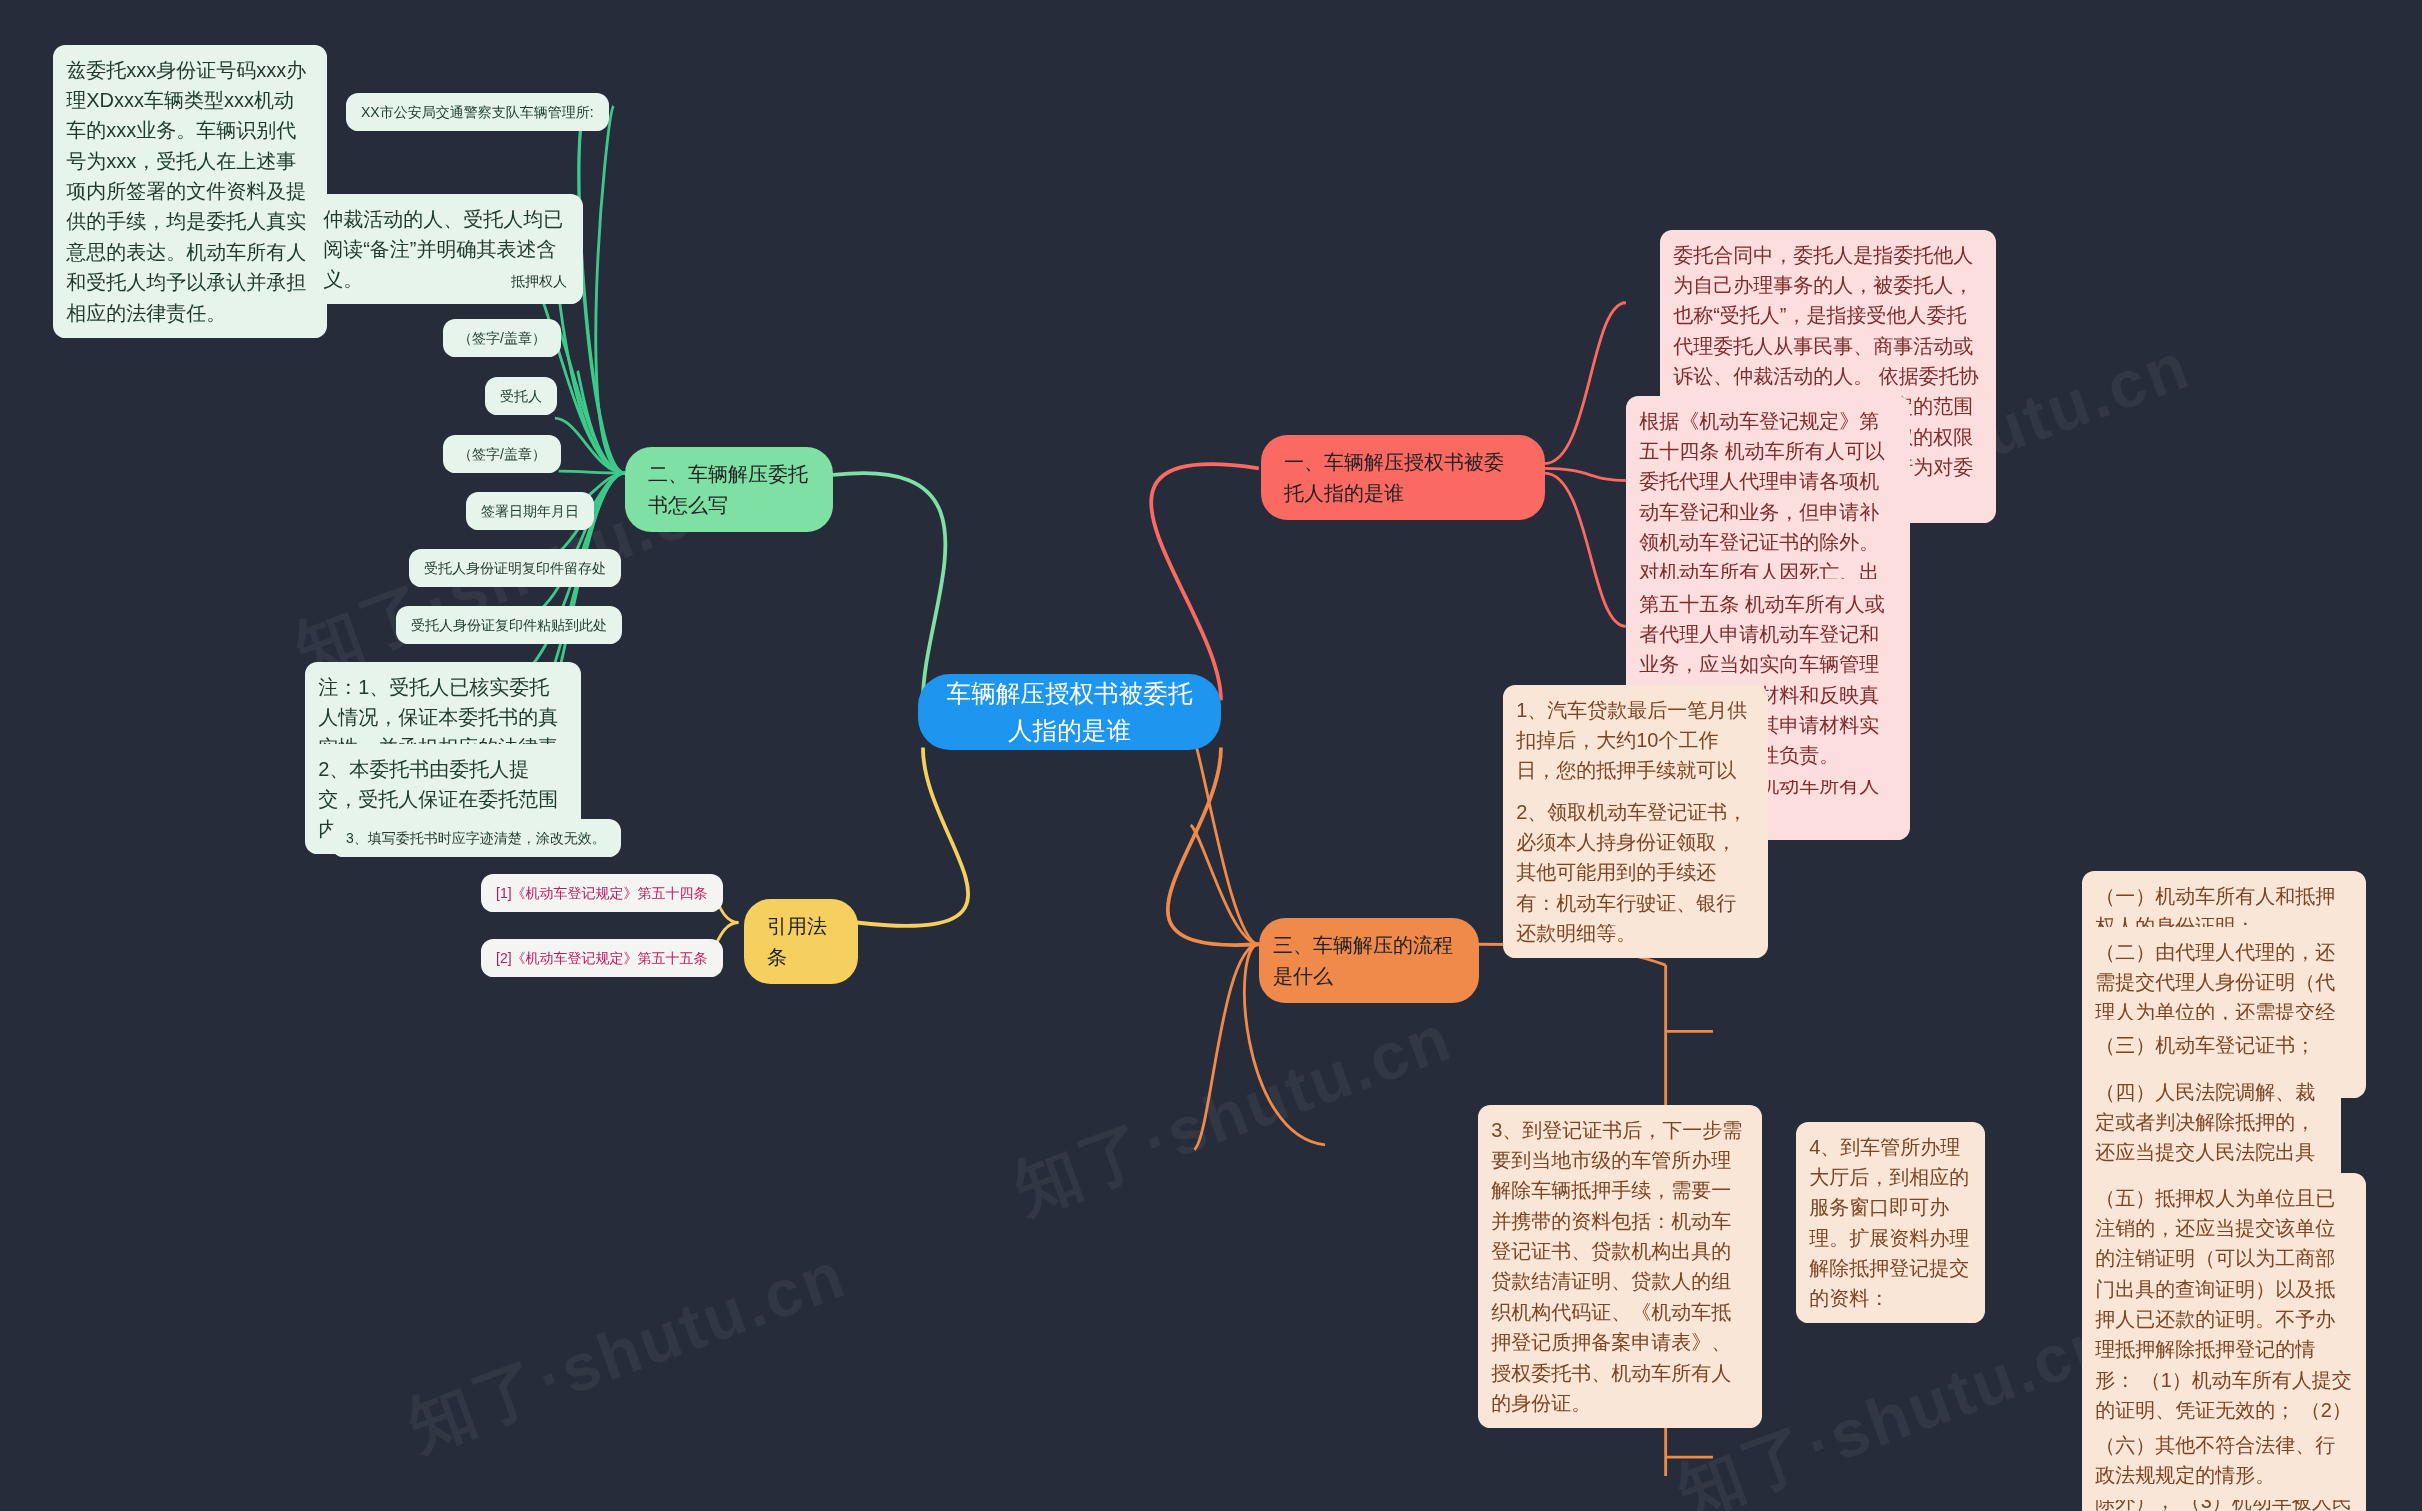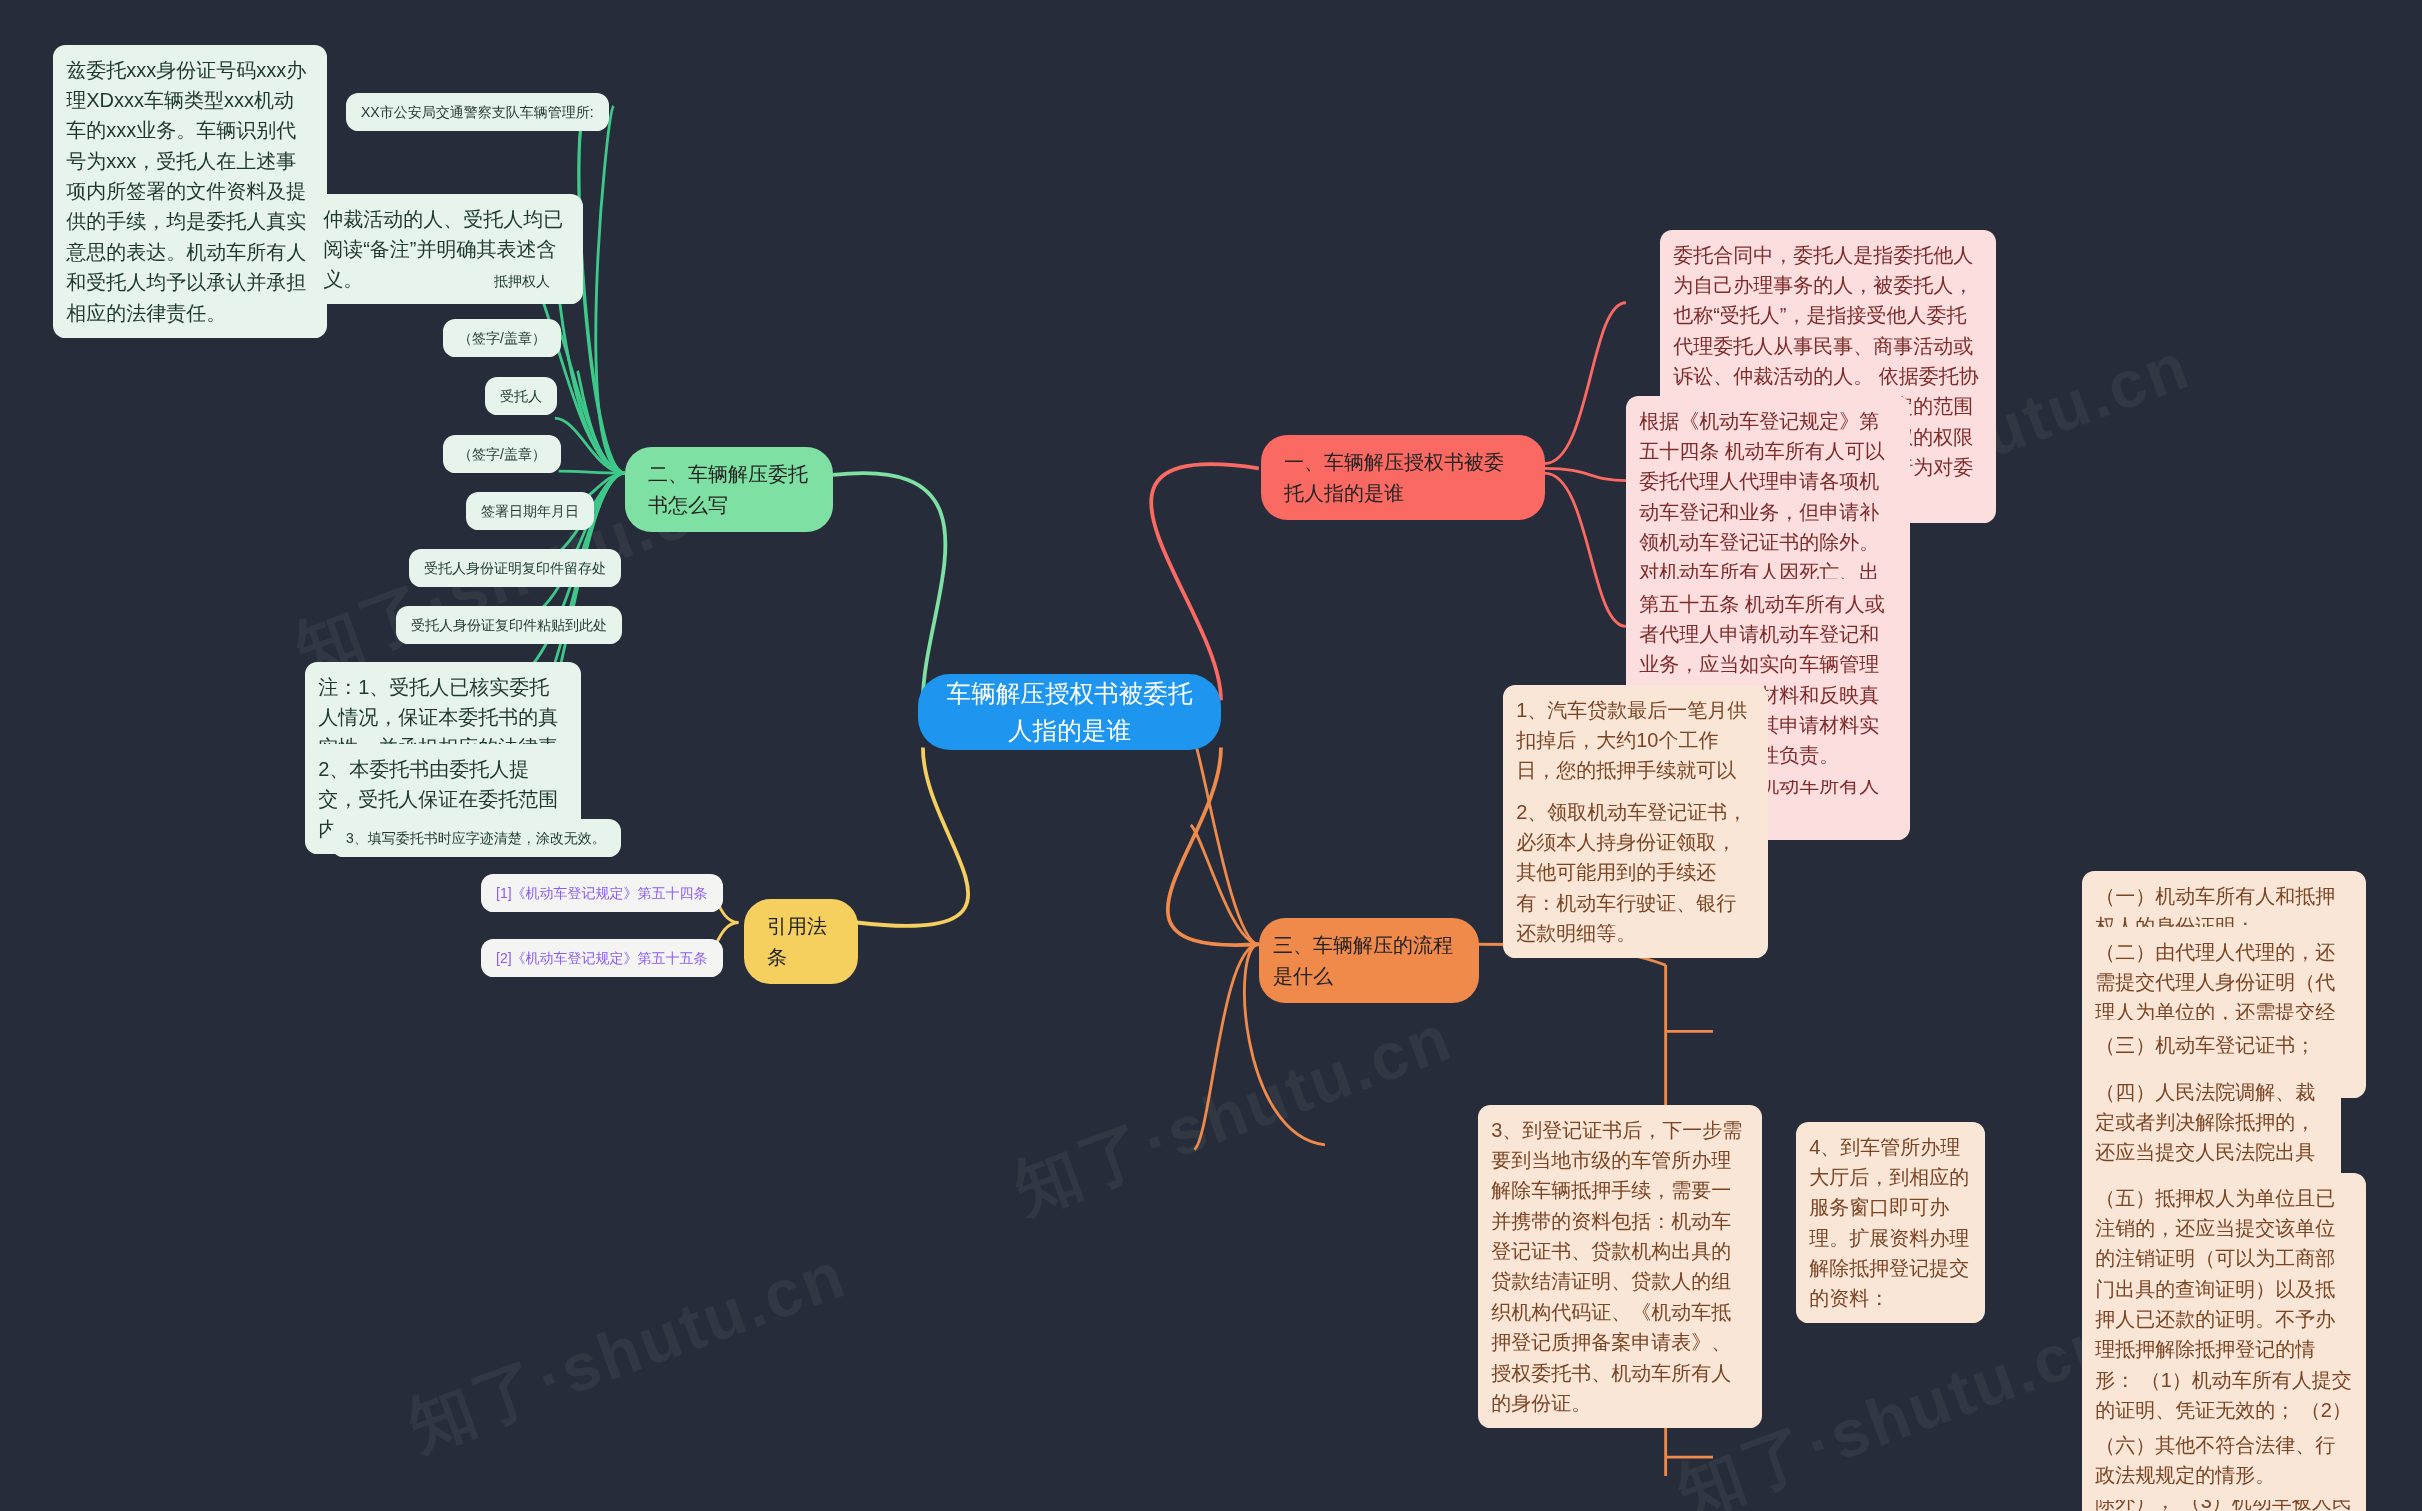--- a/index.html
+++ b/index.html
@@ -33,21 +33,21 @@
   .topic.red{background:#fb6a62;}
   .topic.orange{background:#ef8a4a;}
   .topic.green{background:#7ee0a2;}
   .topic.yellow{background:#f5d05e;}
 
   
   .leaf{font-size:20px;padding:9.5px 13.2px;border-radius:12.3px;}
   .leaf.mint{background:#e7f4ec;color:#1d3a2b;}
   .leaf.pink{background:#fbdedd;color:#7d2b2b;}
   .leaf.peach{background:#fae6d7;color:#7a4524;}
-  .leaf.white{background:#f4f4f2;color:#8b5cf6;}
+  .leaf.white{background:#f4f4f2;color:#be185d;}
   .leaf.small{font-size:14px;padding:8.5px 15px;white-space:nowrap;}
 </style>
 </head>
 <body>
 
 <div id="stage">
 
   <div class="wm" style="left:284px;top:530px;">知了·shutu.cn</div>
   <div class="wm" style="left:1741px;top:397px;">知了·shutu.cn</div>
   <div class="wm" style="left:397px;top:1306px;">知了·shutu.cn</div>
@@ -111,21 +111,21 @@
 
   <div class="node leaf pink" style="left:1644px;top:230px;width:336px;margin-left:16px;">委托合同中，委托人是指委托他人为自己办理事务的人，被委托人，也称“受托人”，是指接受他人委托代理委托人从事民事、商事活动或诉讼、仲裁活动的人。 依据委托协议而定，只要符合法律规定的范围内，被委托人在委托人授权的权限内从事的民事、商事法律行为对委托人生效。</div>
   <div class="node leaf pink" style="left:1626px;top:396px;width:284px;">根据《机动车登记规定》第五十四条 机动车所有人可以委托代理人代理申请各项机动车登记和业务，但申请补领机动车登记证书的除外。对机动车所有人因死亡、出境、重病、伤残或者不可抗力等原因不能到场申请补领机动车登记证书的，可以凭相关证明委托代理人代理申领。代理人申请机动车登记和业务时，应当提交代理人的身份证明和机动车所有人的书面委托。</div>
   <div class="node leaf pink" style="left:1626px;top:579px;width:284px;">第五十五条 机动车所有人或者代理人申请机动车登记和业务，应当如实向车辆管理所提交规定的材料和反映真实情况，并对其申请材料实质内容的真实性负责。</div>
 
   <div class="node topic green" style="left:625px;top:447px;width:208px;">二、车辆解压委托书怎么写</div>
 
   <div class="node leaf mint" style="left:53px;top:45px;width:274px;">兹委托xxx身份证号码xxx办理XDxxx车辆类型xxx机动车的xxx业务。车辆识别代号为xxx，受托人在上述事项内所签署的文件资料及提供的手续，均是委托人真实意思的表达。机动车所有人和受托人均予以承认并承担相应的法律责任。</div>
   <div class="node leaf mint small" style="left:346px;top:93px;">XX市公安局交通警察支队车辆管理所:</div>
   <div class="node leaf mint" style="left:310px;top:194px;width:273px;">仲裁活动的人、受托人均已阅读“备注”并明确其表述含义。</div>
-  <div class="node leaf mint small" style="left:479px;top:262px;">抵押权人</div>
+  <div class="node leaf mint small" style="left:496px;top:262px;">抵押权人</div>
   <div class="node leaf mint small" style="left:443px;top:319px;">（签字/盖章）</div>
   <div class="node leaf mint small" style="left:485px;top:377px;">受托人</div>
   <div class="node leaf mint small" style="left:443px;top:435px;">（签字/盖章）</div>
   <div class="node leaf mint small" style="left:466px;top:492px;">签署日期年月日</div>
   <div class="node leaf mint small" style="left:409px;top:549px;">受托人身份证明复印件留存处</div>
   <div class="node leaf mint small" style="left:396px;top:606px;">受托人身份证复印件粘贴到此处</div>
   <div class="node leaf mint" style="left:305px;top:662px;width:276px;">注：1、受托人已核实委托人情况，保证本委托书的真实性，并承担相应的法律责任。</div>
   <div class="node leaf mint" style="left:305px;top:744px;width:276px;">2、本委托书由委托人提交，受托人保证在委托范围内办理业务。</div>
   <div class="node leaf mint small" style="left:331px;top:819px;">3、填写委托书时应字迹清楚，涂改无效。</div>
 

